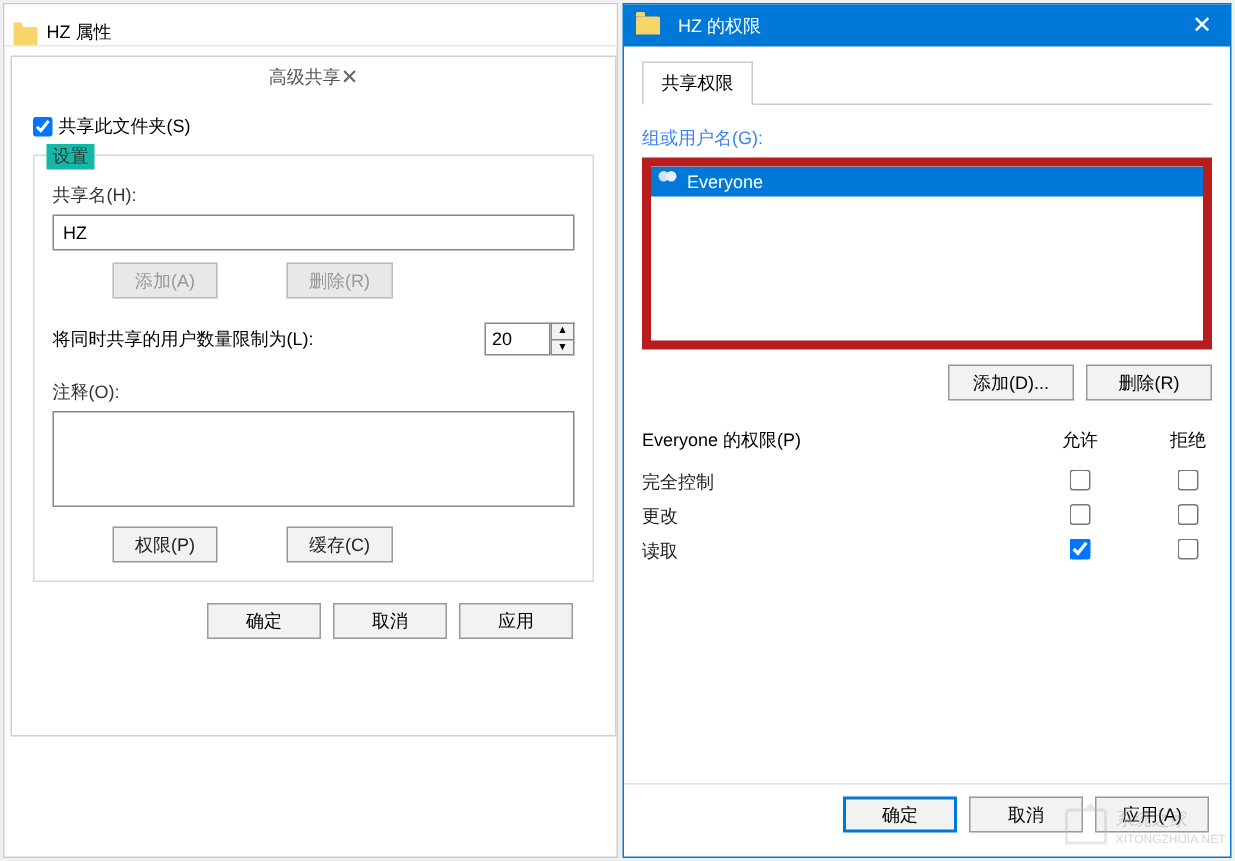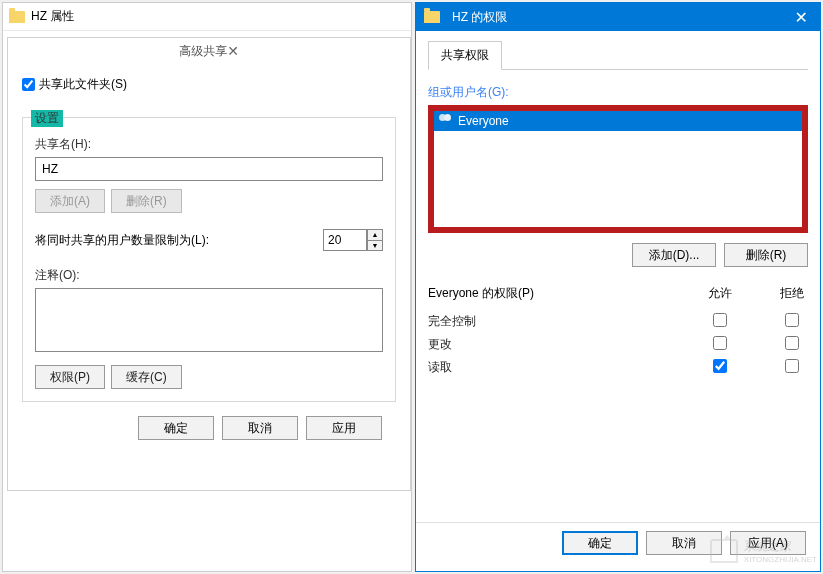--- a/index.html
+++ b/index.html
@@ -1,38 +1,38 @@
 <!DOCTYPE html>
 <html><head>
 <meta charset="utf-8">
 <style>
 * { box-sizing: border-box; margin: 0; padding: 0; font-family: "Microsoft YaHei", "Segoe UI", sans-serif; font-size: 12px; }
 body { background: #f0f0f0; width: 823px; height: 574px; position: relative; overflow: hidden; }
 
 
 .props-window { position: absolute; left: 2px; top: 2px; width: 410px; height: 570px; background: #fff; border: 1px solid #ccc; }
-.props-titlebar { height: 28px; background: #fff; display: flex; align-items: center; padding: 0 6px; border-bottom: 1px solid #e8e8e8; }
+.props-titlebar { height: 28px; background: #fff; display: flex; align-items: flex-end; padding: 0 6px; border-bottom: 1px solid #e8e8e8; }
 .folder-icon { width: 16px; height: 12px; background: #f8d568; border-radius: 1px 1px 0 0; margin-right: 6px; position: relative; }
 .folder-icon::before { content: ''; position: absolute; top: -3px; left: 0; width: 6px; height: 3px; background: #f8d568; border-radius: 1px 1px 0 0; }
 
 
 .adv-dialog { position: absolute; left: 4px; top: 34px; width: 404px; height: 454px; background: #fff; border: 1px solid #d0d0d0; }
 .adv-titlebar { height: 26px; display: flex; align-items: center; justify-content: center; padding: 0 8px; }
 .adv-title { color: #555; }
 .close-x { color: #666; font-size: 14px; cursor: pointer; }
 .adv-body { padding: 12px 14px; }
-.checkbox-row { display: flex; align-items: center; margin-bottom: 24px; }
+.checkbox-row { display: flex; align-items: center; margin-bottom: 10px; }
 .checkbox-row input { margin-right: 4px; }
 
 .group-box { border: 1px solid #d8d8d8; padding: 10px 12px 12px; position: relative; margin-top: 6px; }
 .group-box-label { position: absolute; top: -8px; left: 8px; background: #14b8a6; padding: 0 4px; color: #333; }
 .label-row { margin: 8px 0 4px; color: #333; }
 .text-input { width: 100%; height: 24px; border: 1px solid #888; padding: 2px 6px; }
 .btn-row { display: flex; gap: 6px; margin-top: 8px; }
-.btn { height: 24px; padding: 0 14px; background: #e8e8e8; border: 1px solid #bbb; color: #999; cursor: pointer; display: flex; align-items: center; justify-content: center; }
+.btn { height: 24px; padding: 0 14px; background: #e8e8e8; border: 1px solid #bbb; color: #999; cursor: pointer; display: flex; align-items: center; justify-content: center; margin-left: 40px; }
 .btn.enabled { color: #222; background: #f2f2f2; border: 1px solid #999; }
 .limit-row { display: flex; align-items: center; justify-content: space-between; margin-top: 16px; }
 .spinner { display: flex; }
 .spinner input { width: 44px; height: 22px; border: 1px solid #888; padding: 2px 4px; text-align: left; }
 .spinner-btns { display: flex; flex-direction: column; }
 .spinner-btns div { width: 16px; height: 11px; border: 1px solid #888; background: #f2f2f2; font-size: 7px; line-height: 9px; text-align: center; cursor: pointer; }
 .spinner-btns div:first-child { border-bottom: none; }
 .comment-area { width: 100%; height: 64px; border: 1px solid #888; resize: none; }
 
 .adv-bottom-btns { display: flex; justify-content: flex-end; gap: 8px; padding: 10px 14px 0; margin-top: 4px; }

